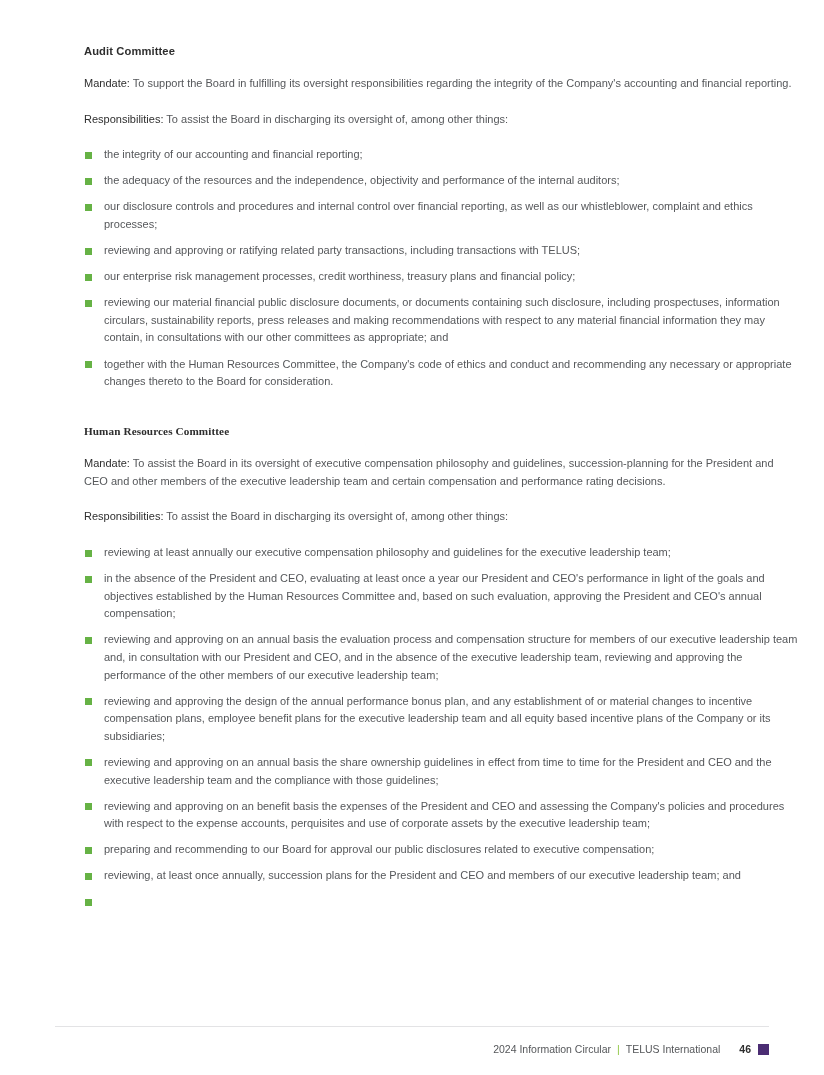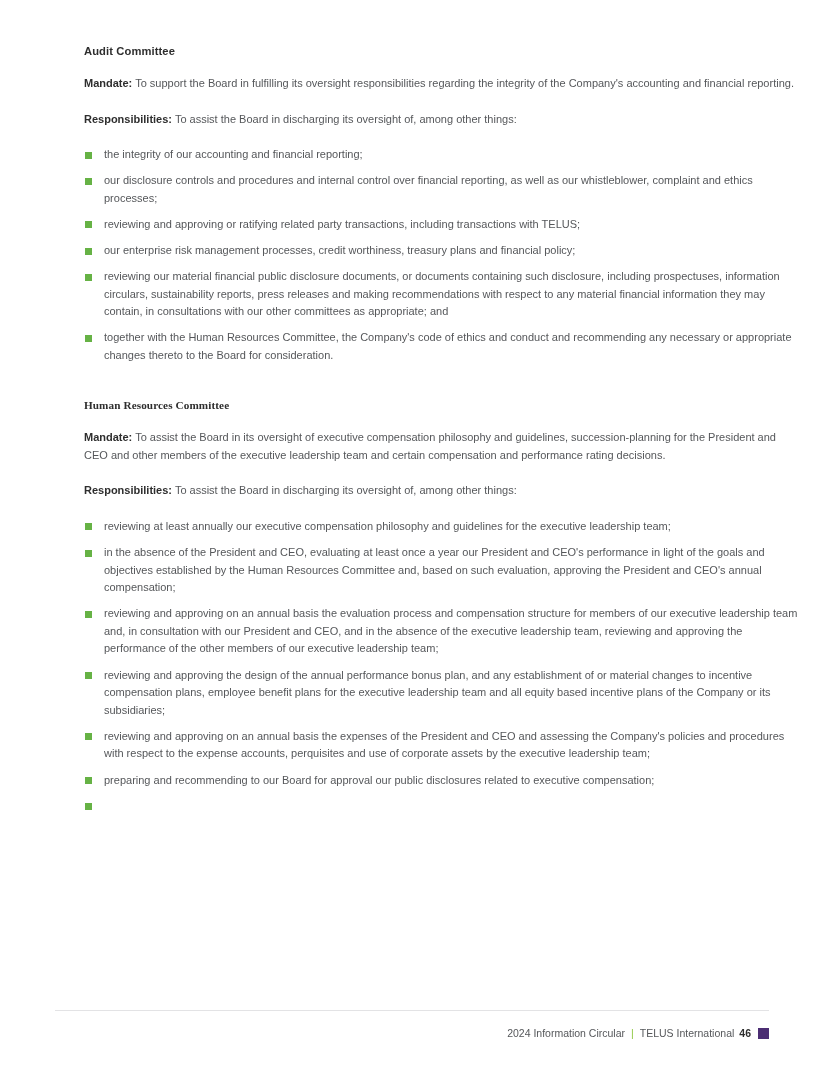--- a/index.html
+++ b/index.html
@@ -36,21 +36,21 @@
     margin-top: 22px;
     font-family: Liberation Serif, serif;
   }
   p.para {
     font-size: 11px;
     line-height: 17.6px;
     margin: 0 0 18px 0;
     color: #55575a;
   }
   p.para .lead {
-    font-weight: bold;
+    font-weight: normal;
     color: #2e2e2e;
     text-align: right;
   }
   ul.bullets {
     list-style: none;
     margin: 8px 0 0 0;
     padding: 0;
   }
   ul.bullets li {
     position: relative;
@@ -67,21 +67,21 @@
     width: 7px;
     height: 7px;
     background: #66b245;
     display: block;
   }
   .spacer-after-list { height: 4px; }
   .footer {
     position: absolute;
     left: 55px;
     right: 55px;
-    bottom: 36px;
+    bottom: 20px;
   }
   .footer-rule {
     height: 1px;
     background: #e3e3e5;
     width: 100%;
     margin-bottom: 16px;
   }
   .footer-line {
     display: flex;
     justify-content: flex-end;
@@ -91,21 +91,21 @@
     white-space: nowrap;
   }
   .footer-line .sep {
     color: #8cc63e;
     margin: 0 6px;
   }
   .footer-line .brand { color: #55575a; }
   .footer-line .pagenum {
     font-weight: bold;
     color: #2e2e2e;
-    margin-left: 5px;
+    margin-left: 19px;
   }
   .footer-square {
     width: 11px;
     height: 11px;
     background: #4b2d73;
     display: inline-block;
     margin-left: 7px;
   }
 </style>
 </head>
@@ -120,20 +120,21 @@
       <span class="lead">Mandate:</span><span> To support the Board in fulfilling its oversight responsibilities regarding the integrity of the Company's accounting and financial reporting.</span>
     </p>
 
     <p class="para">
       <span class="lead">Responsibilities:</span><span> To assist the Board in discharging its oversight of, among other things:</span>
     </p>
 
     <ul class="bullets">
       <li><span class="sq"></span><span>the integrity of our accounting and financial reporting;</span></li>
       <li><span class="sq"></span></li>
+      <li><span class="sq"></span><span>the adequacy of the resources and the independence, objectivity and performance of the internal auditors;</span></li>
       <li><span class="sq"></span><span>our disclosure controls and procedures and internal control over financial reporting, as well as our whistleblower, complaint and ethics processes;</span></li>
       <li><span class="sq"></span><span>reviewing and approving or ratifying related party transactions, including transactions with TELUS;</span></li>
       <li><span class="sq"></span><span>our enterprise risk management processes, credit worthiness, treasury plans and financial policy;</span></li>
       <li><span class="sq"></span><span>reviewing our material financial public disclosure documents, or documents containing such disclosure, including prospectuses, information circulars, sustainability reports, press releases and making recommendations with respect to any material financial information they may contain, in consultations with our other committees as appropriate; and</span></li>
       <li><span class="sq"></span><span>together with the Human Resources Committee, the Company's code of ethics and conduct and recommending any necessary or appropriate changes thereto to the Board for consideration.</span></li>
     </ul>
 
     <div class="spacer-after-list"></div>
 
     <h2 class="section-heading second">Human Resources Committee</h2>
@@ -144,22 +145,24 @@
 
     <p class="para">
       <span class="lead">Responsibilities:</span><span> To assist the Board in discharging its oversight of, among other things:</span>
     </p>
 
     <ul class="bullets">
       <li><span class="sq"></span><span>reviewing at least annually our executive compensation philosophy and guidelines for the executive leadership team;</span></li>
       <li><span class="sq"></span><span>in the absence of the President and CEO, evaluating at least once a year our President and CEO's performance in light of the goals and objectives established by the Human Resources Committee and, based on such evaluation, approving the President and CEO's annual compensation;</span></li>
       <li><span class="sq"></span><span>reviewing and approving on an annual basis the evaluation process and compensation structure for members of our executive leadership team and, in consultation with our President and CEO, and in the absence of the executive leadership team, reviewing and approving the performance of the other members of our executive leadership team;</span></li>
       <li><span class="sq"></span><span>reviewing and approving the design of the annual performance bonus plan, and any establishment of or material changes to incentive compensation plans, employee benefit plans for the executive leadership team and all equity based incentive plans of the Company or its subsidiaries;</span></li>
-      <li><span class="sq"></span><span>reviewing and approving on an annual basis the expenses of the President and CEO and assessing the Company's policies and procedures with respect to the expense accounts, perquisites and use of corporate assets by the executive leadership team;</span></li>
+      <li><span class="sq"></span><span>reviewing and approving on an annual basis the share ownership guidelines in effect from time to time for the President and CEO and the executive leadership team and the compliance with those guidelines;</span></li>
+      <li><span class="sq"></span><span>reviewing and approving on an benefit basis the expenses of the President and CEO and assessing the Company's policies and procedures with respect to the expense accounts, perquisites and use of corporate assets by the executive leadership team;</span></li>
       <li><span class="sq"></span><span>preparing and recommending to our Board for approval our public disclosures related to executive compensation;</span></li>
+      <li><span class="sq"></span><span>reviewing, at least once annually, succession plans for the President and CEO and members of our executive leadership team; and</span></li>
       <li><span class="sq"></span></li>
     </ul>
 
   </div>
 
   <div class="footer">
     <div class="footer-rule"></div>
     <div class="footer-line">
       <span>2024 Information Circular</span>
       <span class="sep">|</span>

